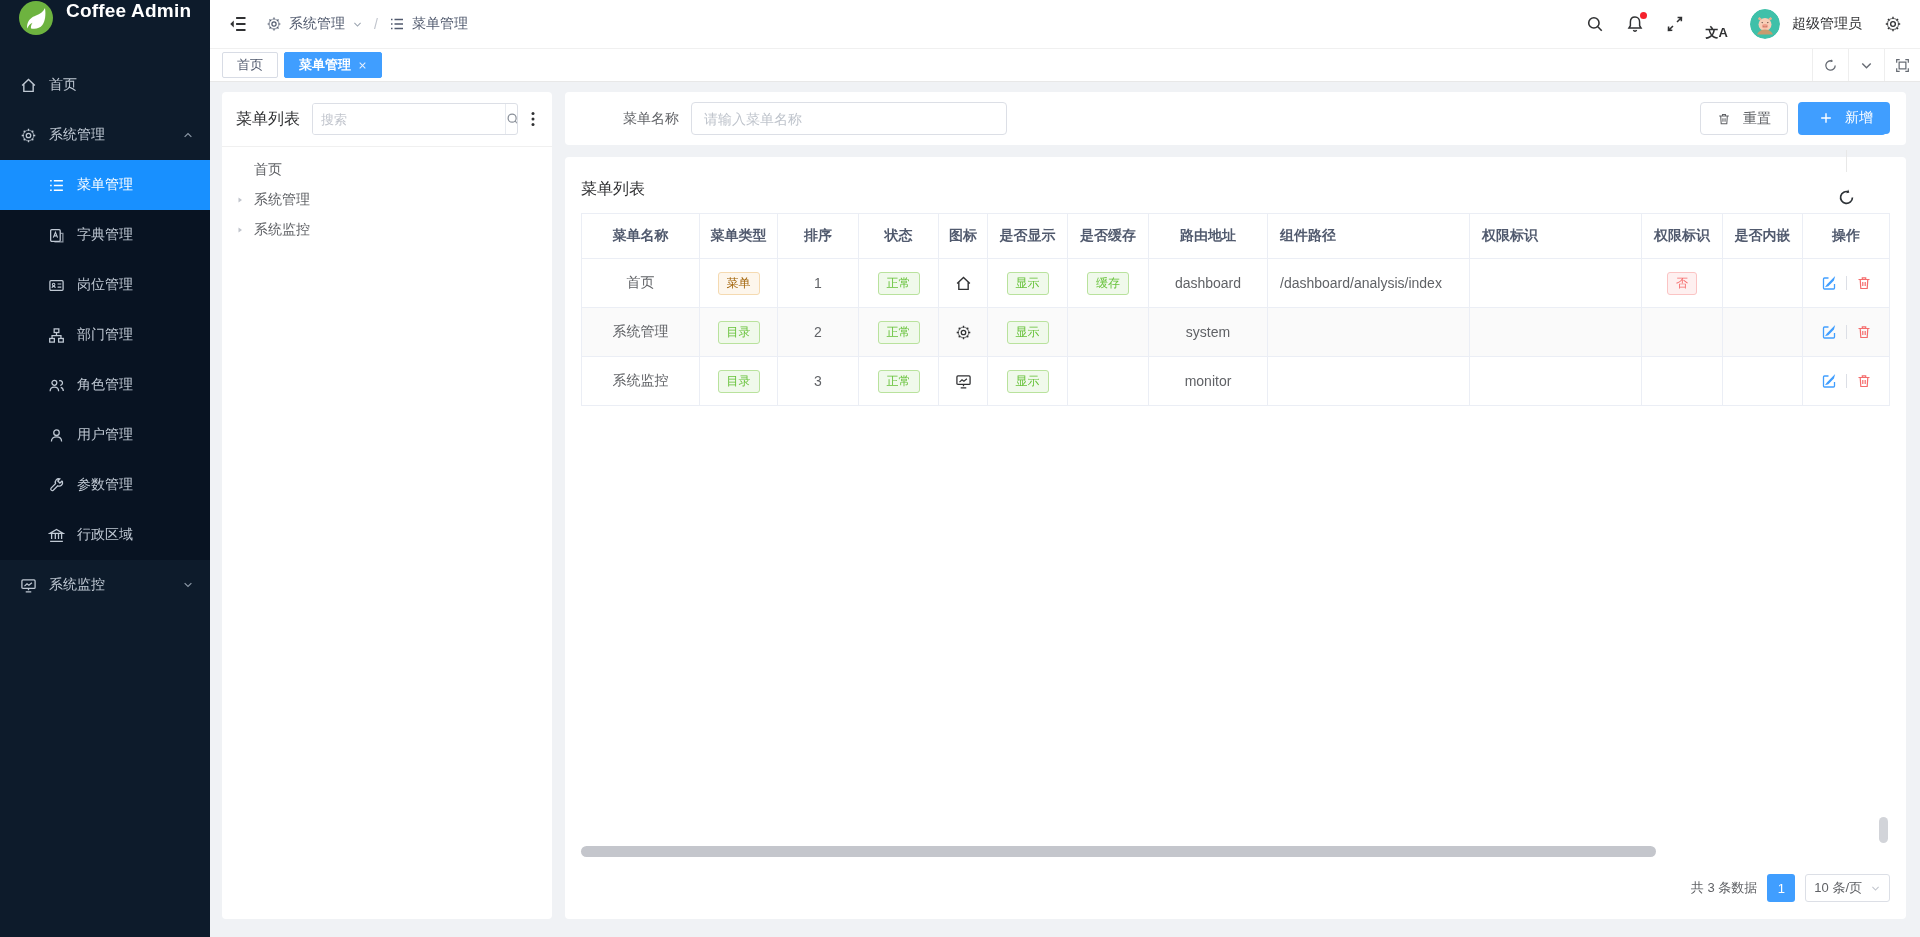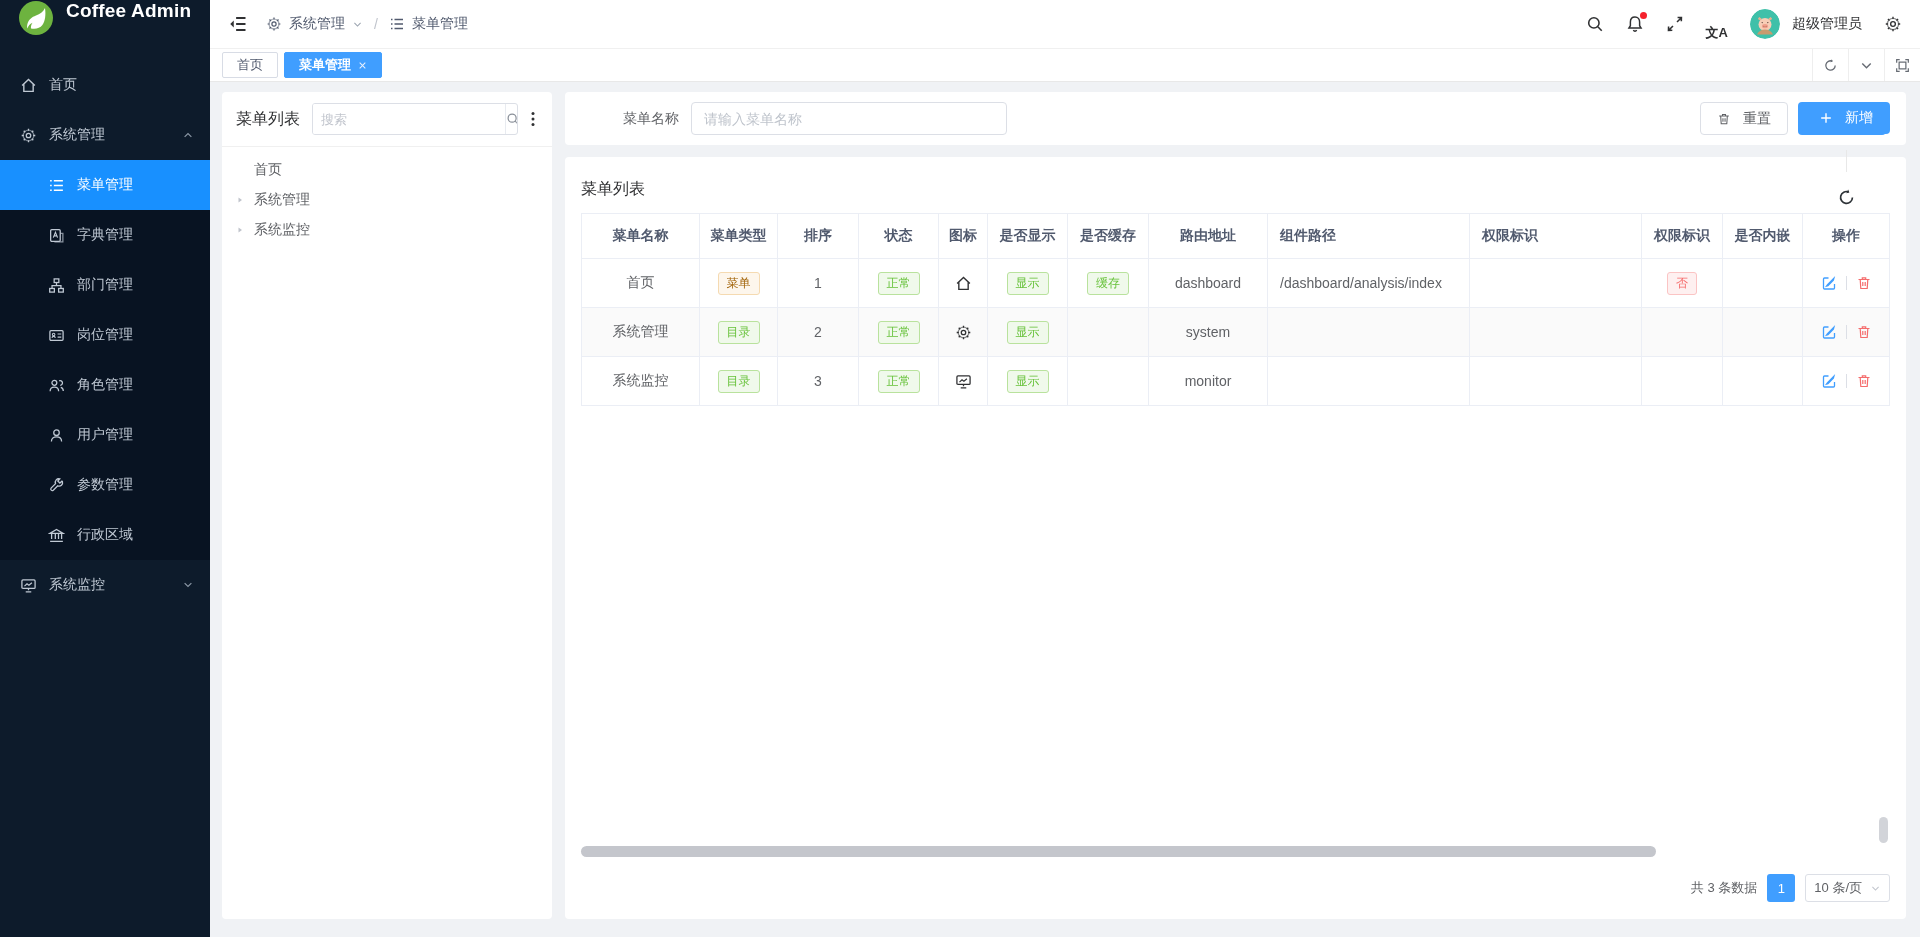--- a/index.html
+++ b/index.html
@@ -294,29 +294,29 @@
       <span>菜单管理</span>
     </div>
     <div class="menu-item">
       <svg class="mi-icon">
           <use href="#i-dict"></use>
         </svg>
       <span>字典管理</span>
     </div>
     <div class="menu-item">
       <svg class="mi-icon">
+          <use href="#i-card"></use>
+        </svg>
+      <span>岗位管理</span>
+    </div>
+    <div class="menu-item">
+      <svg class="mi-icon">
           <use href="#i-org"></use>
         </svg>
       <span>部门管理</span>
-    </div>
-    <div class="menu-item">
-      <svg class="mi-icon">
-          <use href="#i-card"></use>
-        </svg>
-      <span>岗位管理</span>
     </div>
     <div class="menu-item">
       <svg class="mi-icon">
           <use href="#i-role"></use>
         </svg>
       <span>角色管理</span>
     </div>
     <div class="menu-item">
       <svg class="mi-icon">
           <use href="#i-user"></use>

